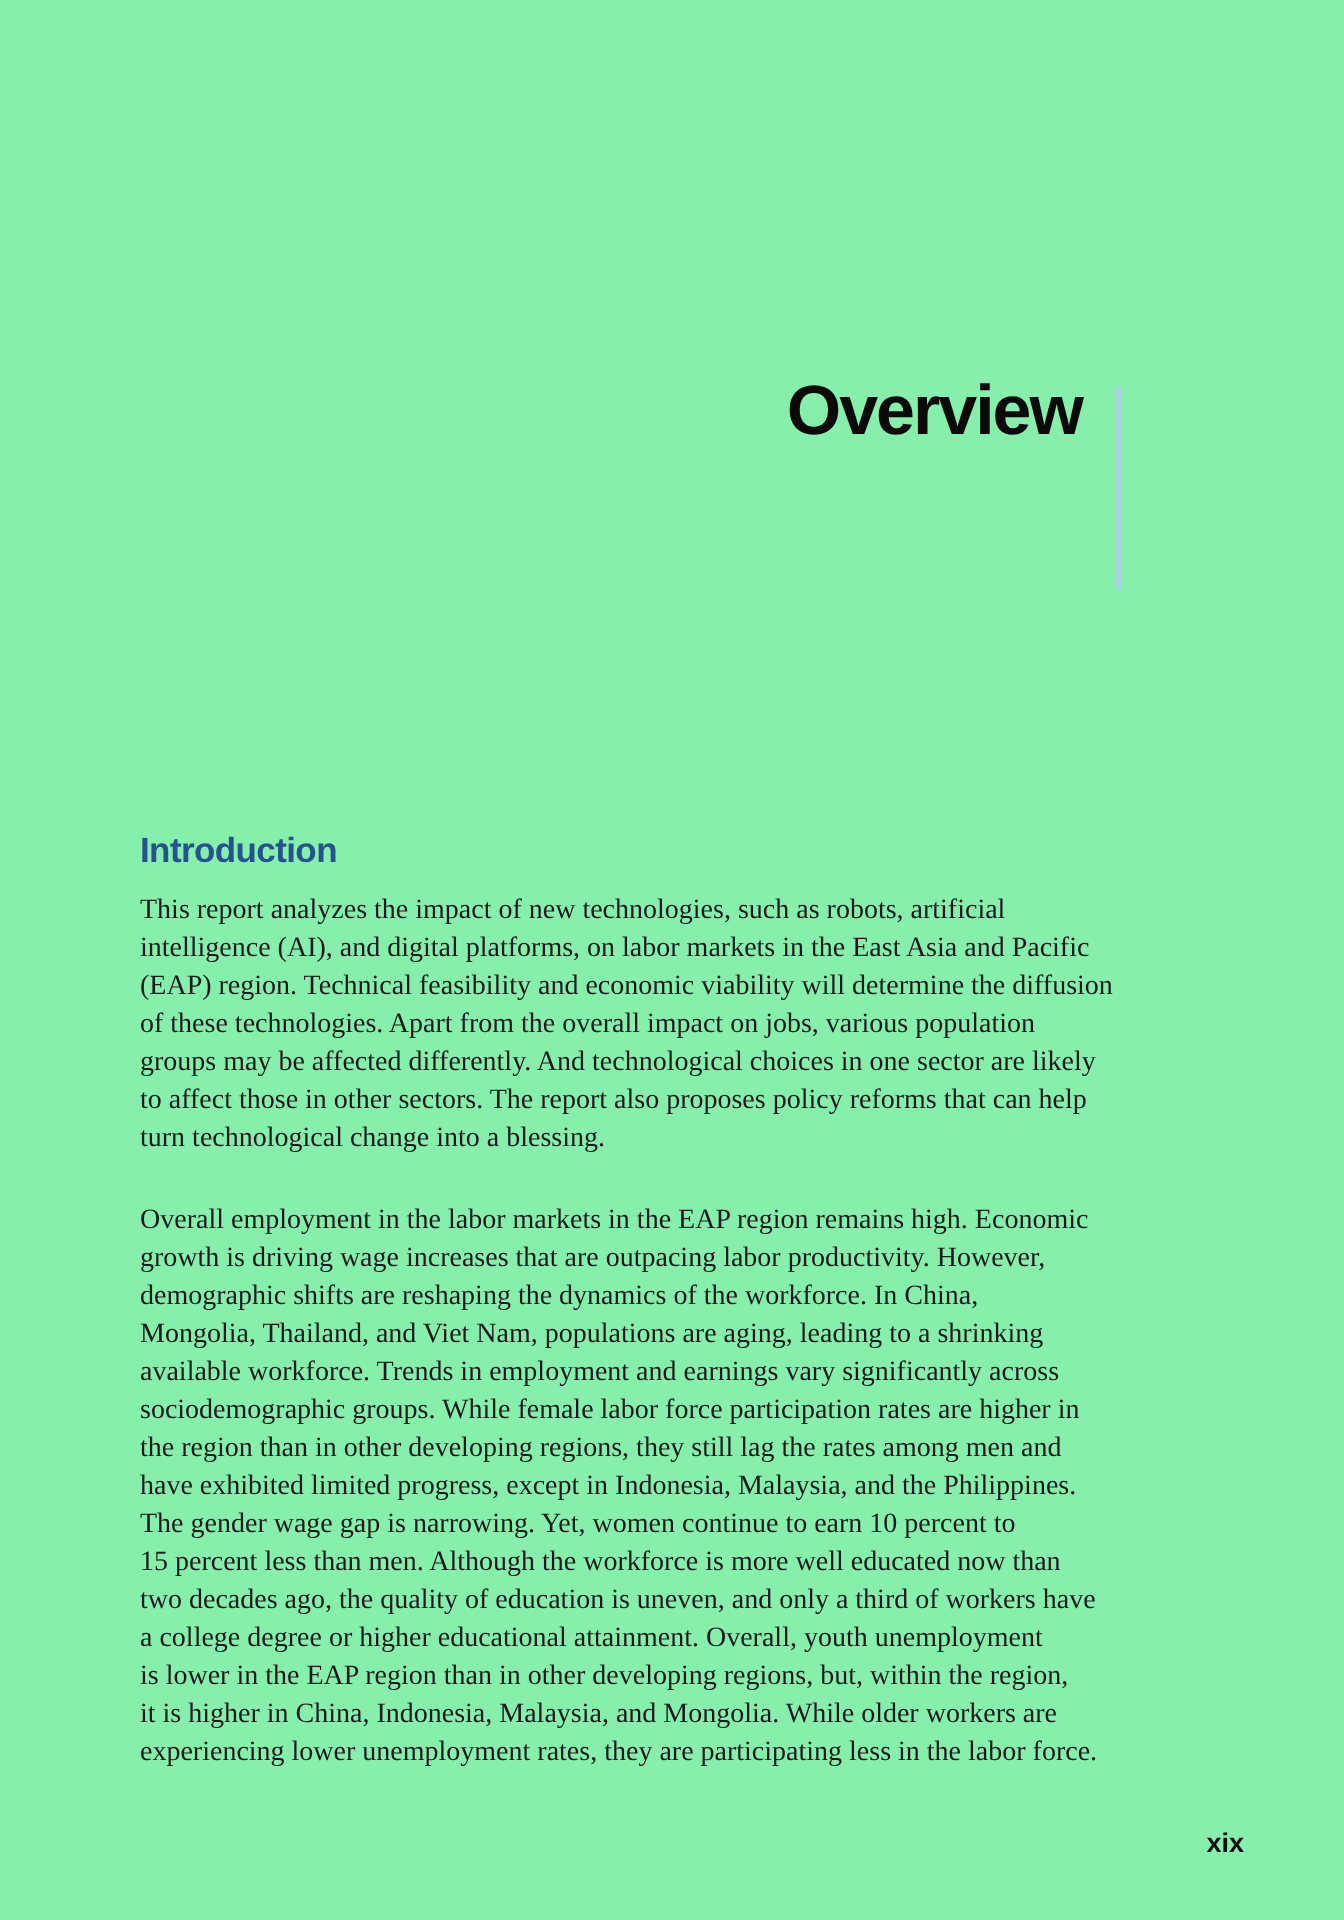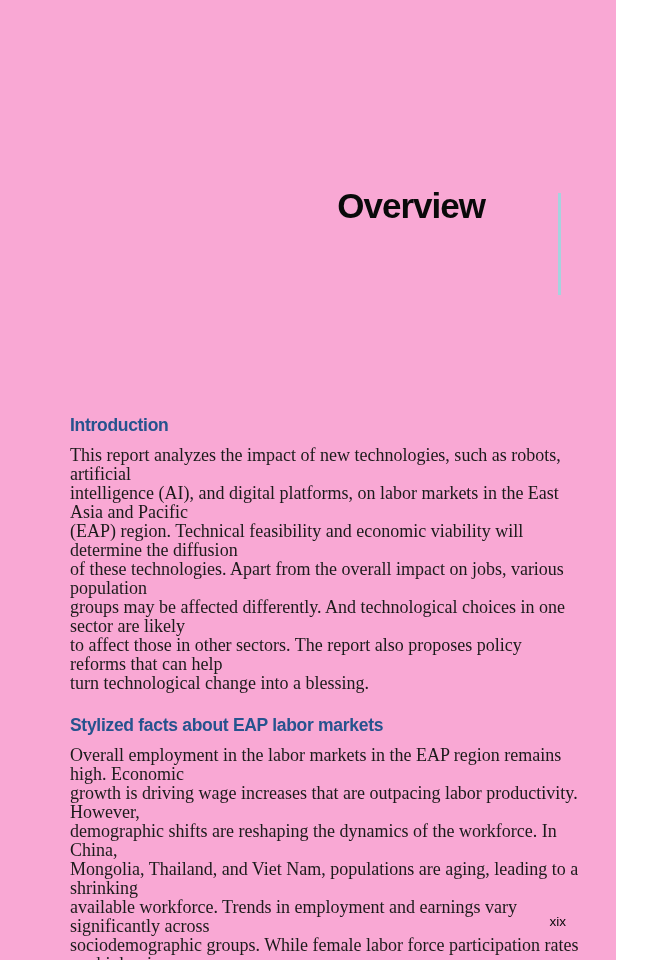--- a/index.html
+++ b/index.html
@@ -2,23 +2,23 @@
 <html><head>
 <meta charset="utf-8">
 <style>
   html, body {
     margin: 0;
     padding: 0;
     background: #ffffff;
   }
   .page {
     position: relative;
-    width: 616px;
+    width: 672px;
     height: 960px;
-    background: #f9a8d4;
+    background: #86efac;
     overflow: hidden;
     font-family: "Liberation Sans", sans-serif;
   }
   .chapter-title {
     position: absolute;
     top: 186px;
     right: 131px;
     margin: 0;
     font-family: "Liberation Sans", sans-serif;
     font-size: 35px;
@@ -50,32 +50,32 @@
     font-family: "Liberation Sans", sans-serif;
     font-size: 17.5px;
     font-weight: 700;
     letter-spacing: -0.3px;
     color: #26538e;
     line-height: 20px;
   }
   .body-text {
     margin: 0;
     font-family: "Liberation Serif", serif;
-    font-size: 18px;
+    font-size: 14px;
     line-height: 19px;
     color: #1b1b1b;
     white-space: pre-line;
   }
   .page-number {
     position: absolute;
     top: 914px;
     right: 50px;
     font-family: "Liberation Sans", sans-serif;
     font-size: 13.5px;
-    font-weight: 400;
+    font-weight: 700;
     color: #0a0a0a;
   }
 </style>
 </head>
 <body>
 
 <div class="page">
 
   <h1 class="chapter-title">Overview</h1>
 
@@ -88,21 +88,20 @@
       <p class="body-text">This report analyzes the impact of new technologies, such as robots, artificial
 intelligence (AI), and digital platforms, on labor markets in the East Asia and Pacific
 (EAP) region. Technical feasibility and economic viability will determine the diffusion
 of these technologies. Apart from the overall impact on jobs, various population
 groups may be affected differently. And technological choices in one sector are likely
 to affect those in other sectors. The report also proposes policy reforms that can help
 turn technological change into a blessing.</p>
     </section>
 
     <section class="section">
-      <h2 class="section-heading">Stylized facts about EAP labor markets</h2>
       <p class="body-text">Overall employment in the labor markets in the EAP region remains high. Economic
 growth is driving wage increases that are outpacing labor productivity. However,
 demographic shifts are reshaping the dynamics of the workforce. In China,
 Mongolia, Thailand, and Viet Nam, populations are aging, leading to a shrinking
 available workforce. Trends in employment and earnings vary significantly across
 sociodemographic groups. While female labor force participation rates are higher in
 the region than in other developing regions, they still lag the rates among men and
 have exhibited limited progress, except in Indonesia, Malaysia, and the Philippines.
 The gender wage gap is narrowing. Yet, women continue to earn 10 percent to
 15 percent less than men. Although the workforce is more well educated now than

